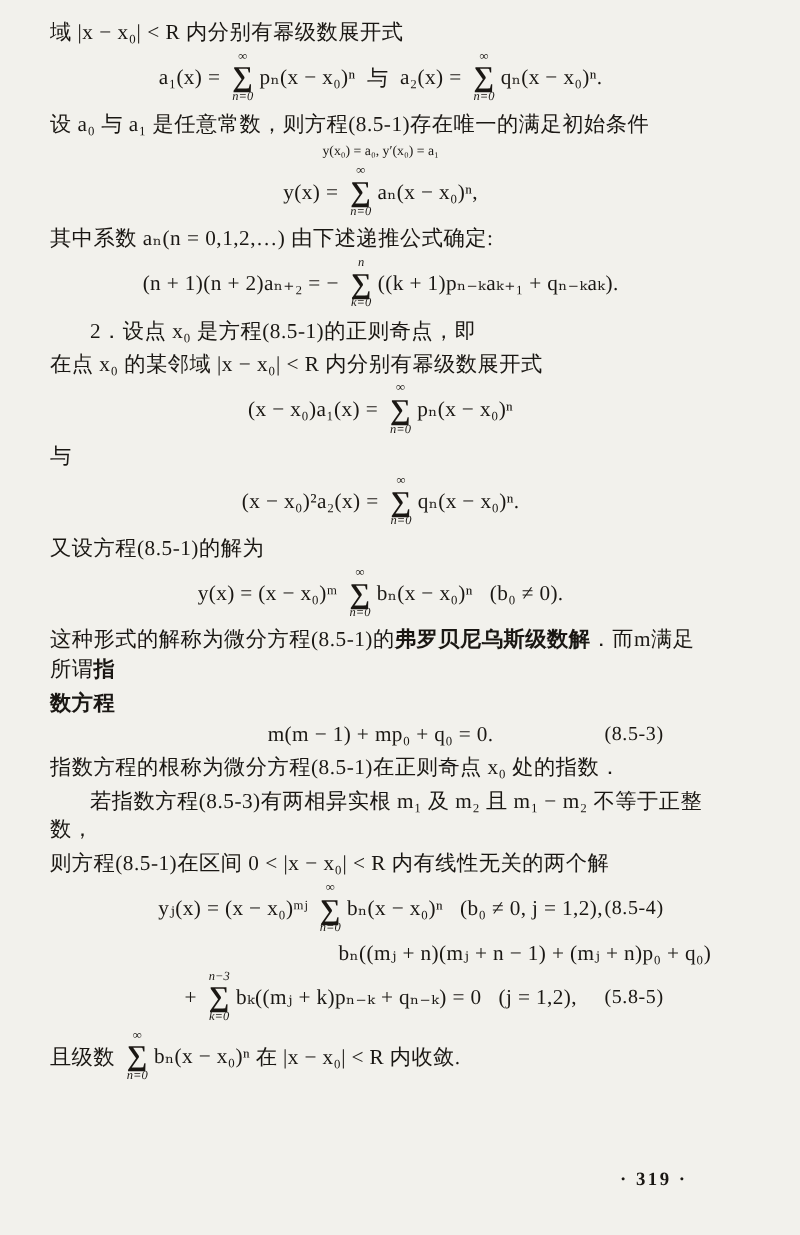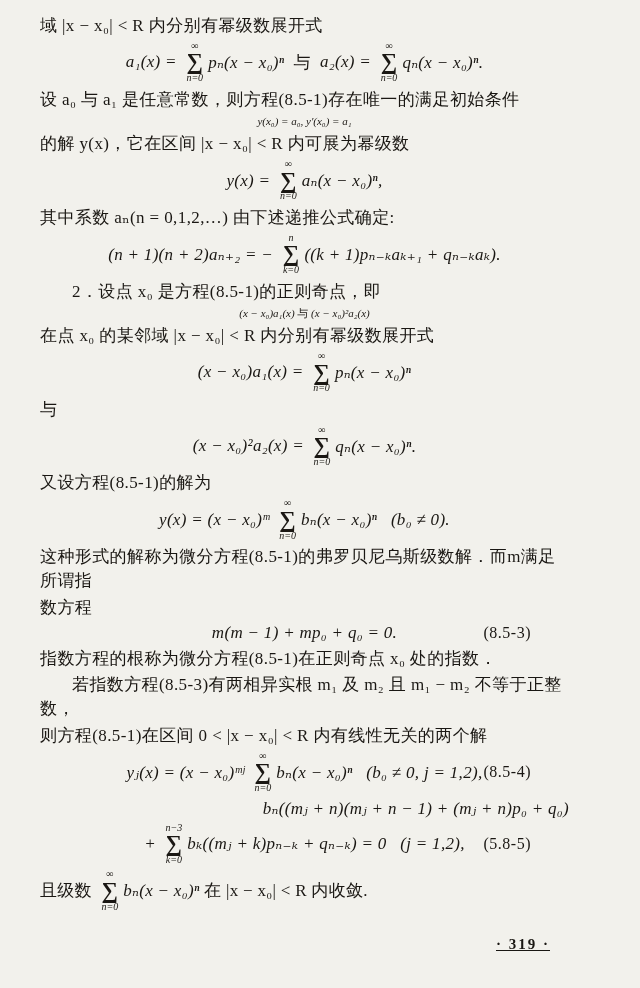--- a/index.html
+++ b/index.html
@@ -17,22 +17,22 @@
     padding:14px 55px 0 40px;
     overflow:hidden;
   }
   .ln {
     margin:0 0 3px 0;
     font-size:17px;
     line-height:1.4;
     letter-spacing:0.4px;
   }
   .indent { text-indent:32px; }
-  .bold { font-weight:normal; }
-  .math { font-style:italic; font-family:"Liberation Serif","DejaVu Serif","DejaVu Sans",serif; }
+  .bold { font-weight:bold; }
+  .math { font-family:"Liberation Serif","DejaVu Serif","DejaVu Sans",serif; }
   .upright { font-style:normal; }
   
   .disp {
     position:relative;
     display:flex;
     justify-content:center;
     align-items:center;
     margin:2px 0 4px 0;
     font-size:17px;
     letter-spacing:0.3px;
@@ -74,21 +74,20 @@
     letter-spacing:0.5px;
     margin-left:16px;
   }
   .footer {
     position:absolute;
     top:936px;
     right:74px;
     font-size:15px;
     font-weight:bold;
     letter-spacing:2px;
-    text-decoration:underline;
   }
 </style>
 </head>
 <body>
 
 <div class="page">
 
   <p class="ln">域 |x − x₀| &lt; R 内分别有幂级数展开式</p>
 
   <div class="disp">
@@ -106,21 +105,20 @@
       <span class="sigma">∑</span>
       <span class="lim">n=0</span>
     </span>
     <span class="math">qₙ(x − x₀)ⁿ.</span>
   </div>
 
   <p class="ln">设 a₀ 与 a₁ 是任意常数，则方程(8.5-1)存在唯一的满足初始条件</p>
 
   <div class="cline math">y(x₀) = a₀,    y′(x₀) = a₁</div>
 
-  <p class="ln">的解 y(x)，它在区间 |x − x₀| &lt; R 内可展为幂级数</p>
 
   <div class="disp">
     <span class="math">y(x) = </span>
     <span class="sum">
       <span class="lim">∞</span>
       <span class="sigma">∑</span>
       <span class="lim">n=0</span>
     </span>
     <span class="math">aₙ(x − x₀)ⁿ,</span>
   </div>
@@ -132,25 +130,20 @@
     <span class="sum">
       <span class="lim">n</span>
       <span class="sigma">∑</span>
       <span class="lim">k=0</span>
     </span>
     <span class="math">((k + 1)pₙ₋ₖaₖ₊₁ + qₙ₋ₖaₖ).</span>
   </div>
 
   <p class="ln indent">2．设点 x₀ 是方程(8.5-1)的正则奇点，即</p>
 
-  <div class="cline">
-    <span class="math">(x − x₀)a₁(x)</span>
-    <span class="upright"> 与 </span>
-    <span class="math">(x − x₀)²a₂(x)</span>
-  </div>
 
   <p class="ln">在点 x₀ 的某邻域 |x − x₀| &lt; R 内分别有幂级数展开式</p>
 
   <div class="disp">
     <span class="math">(x − x₀)a₁(x) = </span>
     <span class="sum">
       <span class="lim">∞</span>
       <span class="sigma">∑</span>
       <span class="lim">n=0</span>
     </span>

